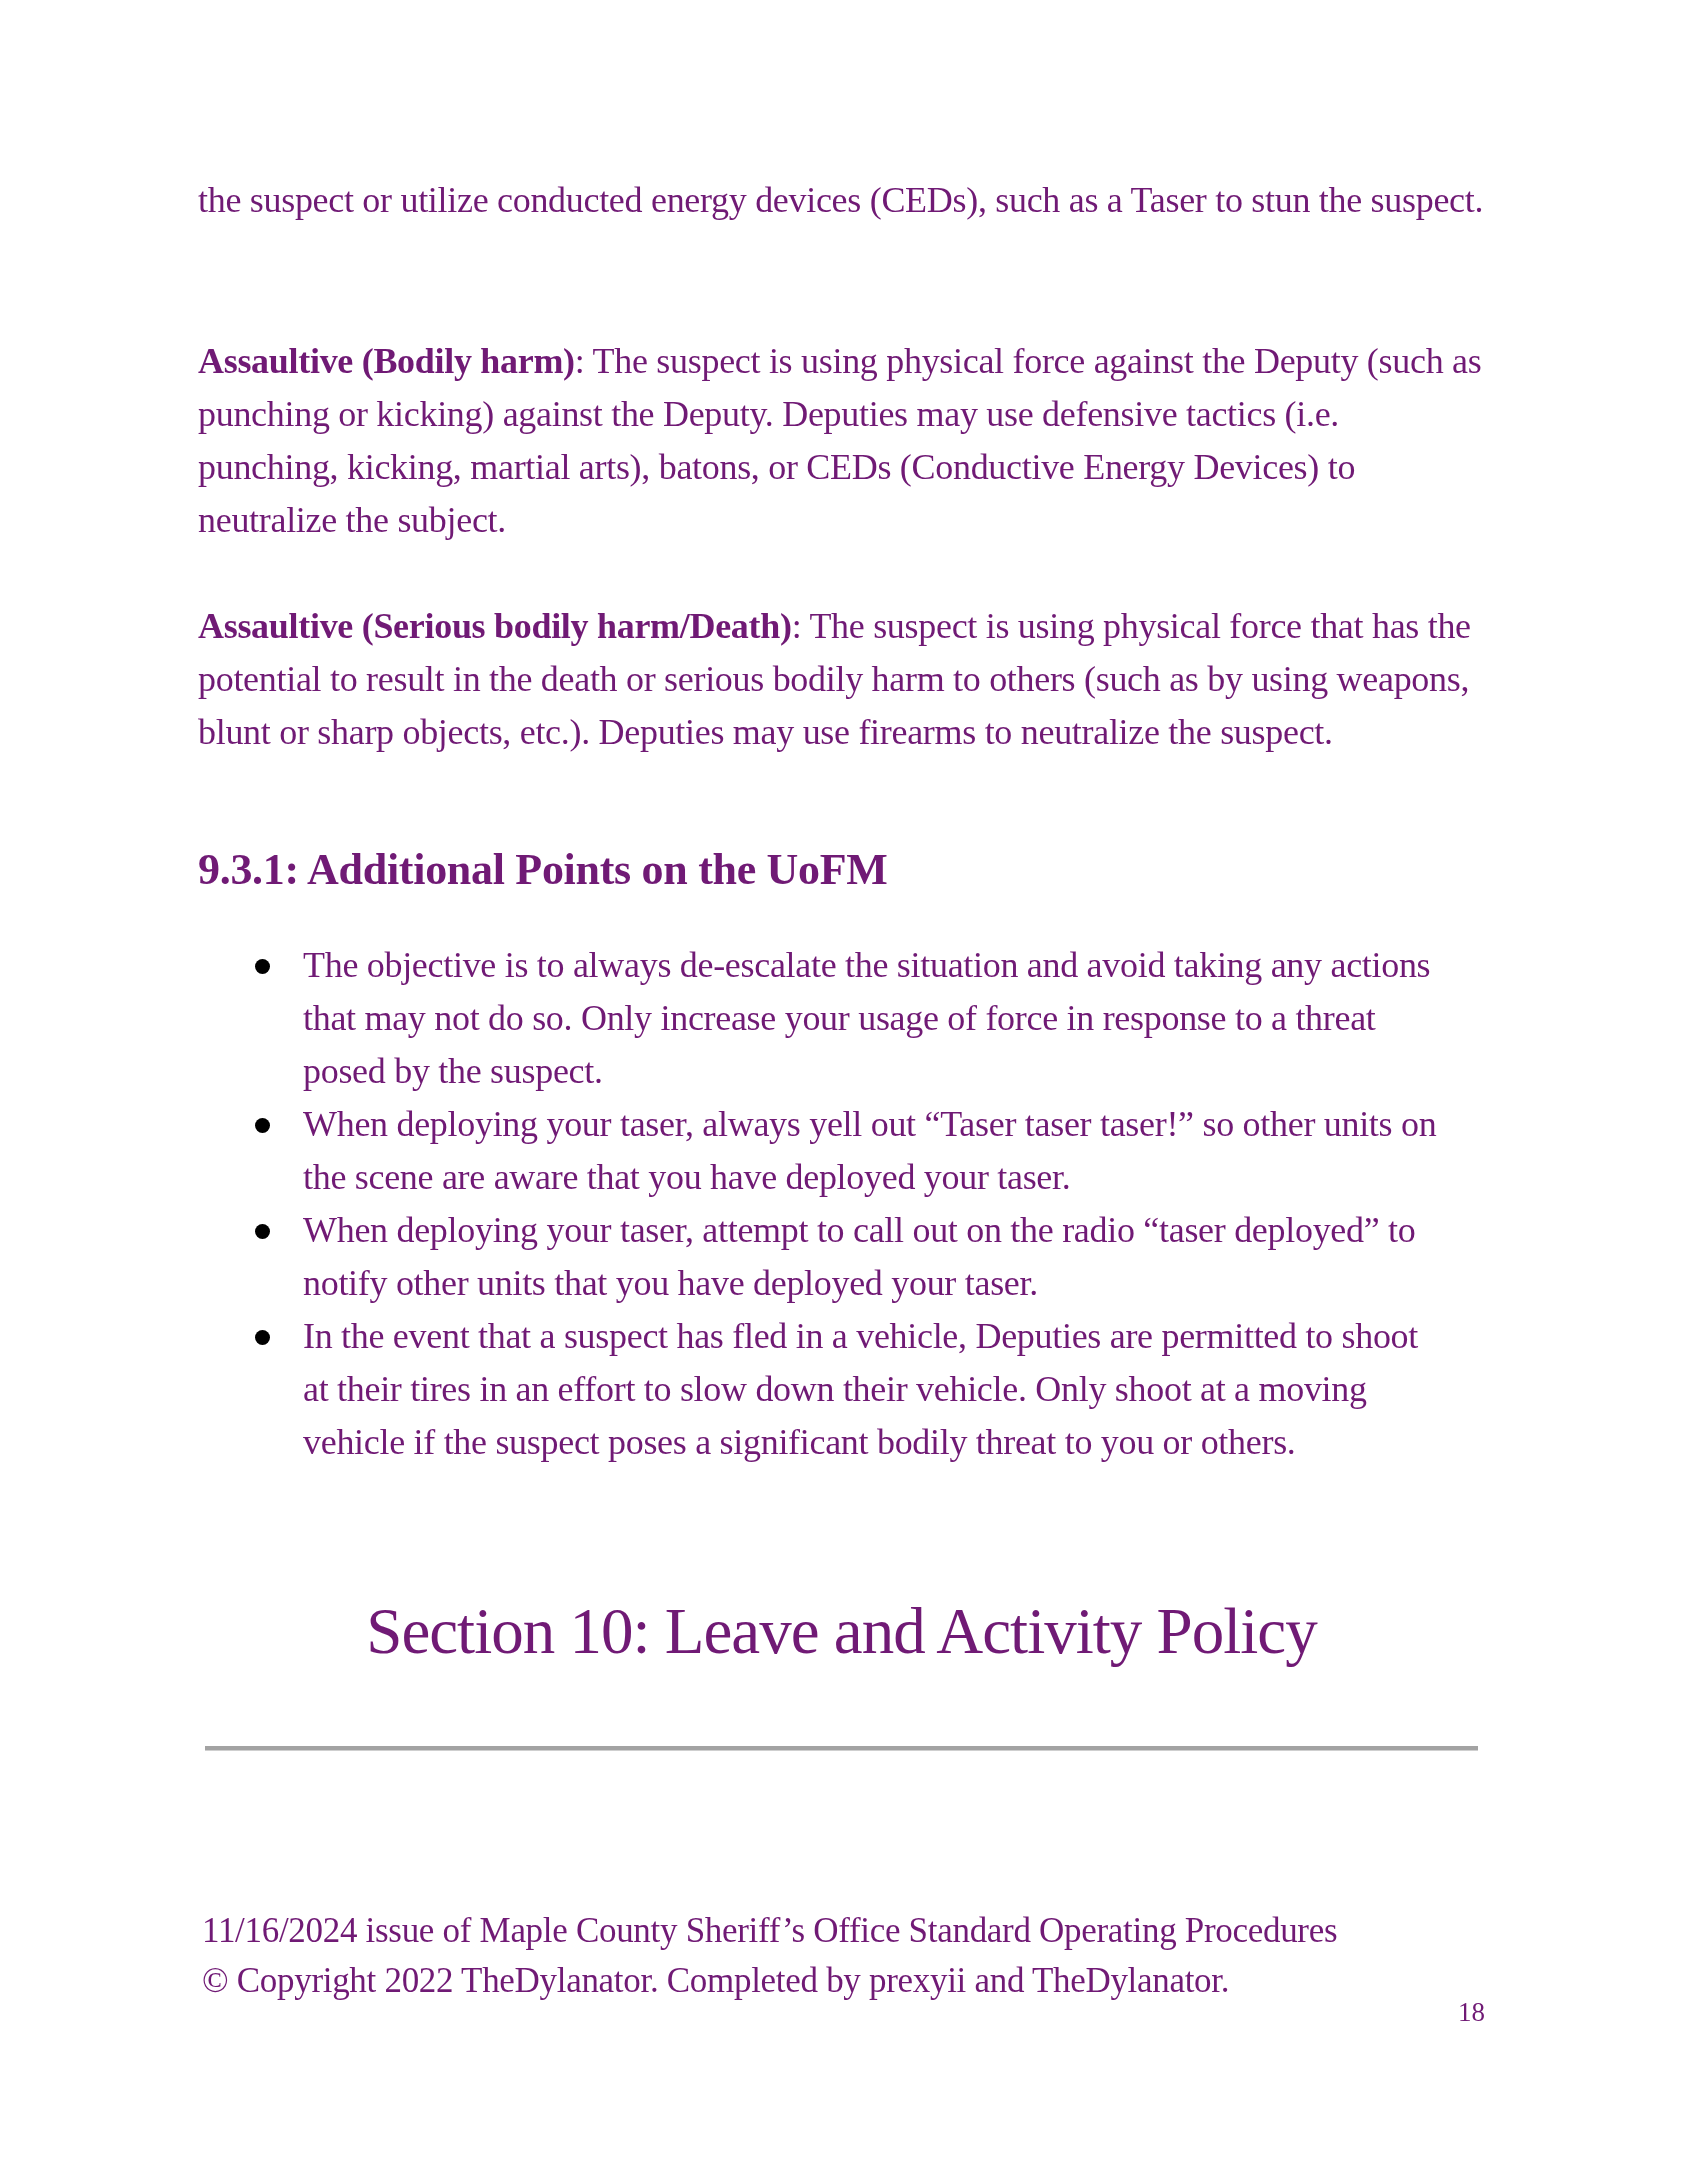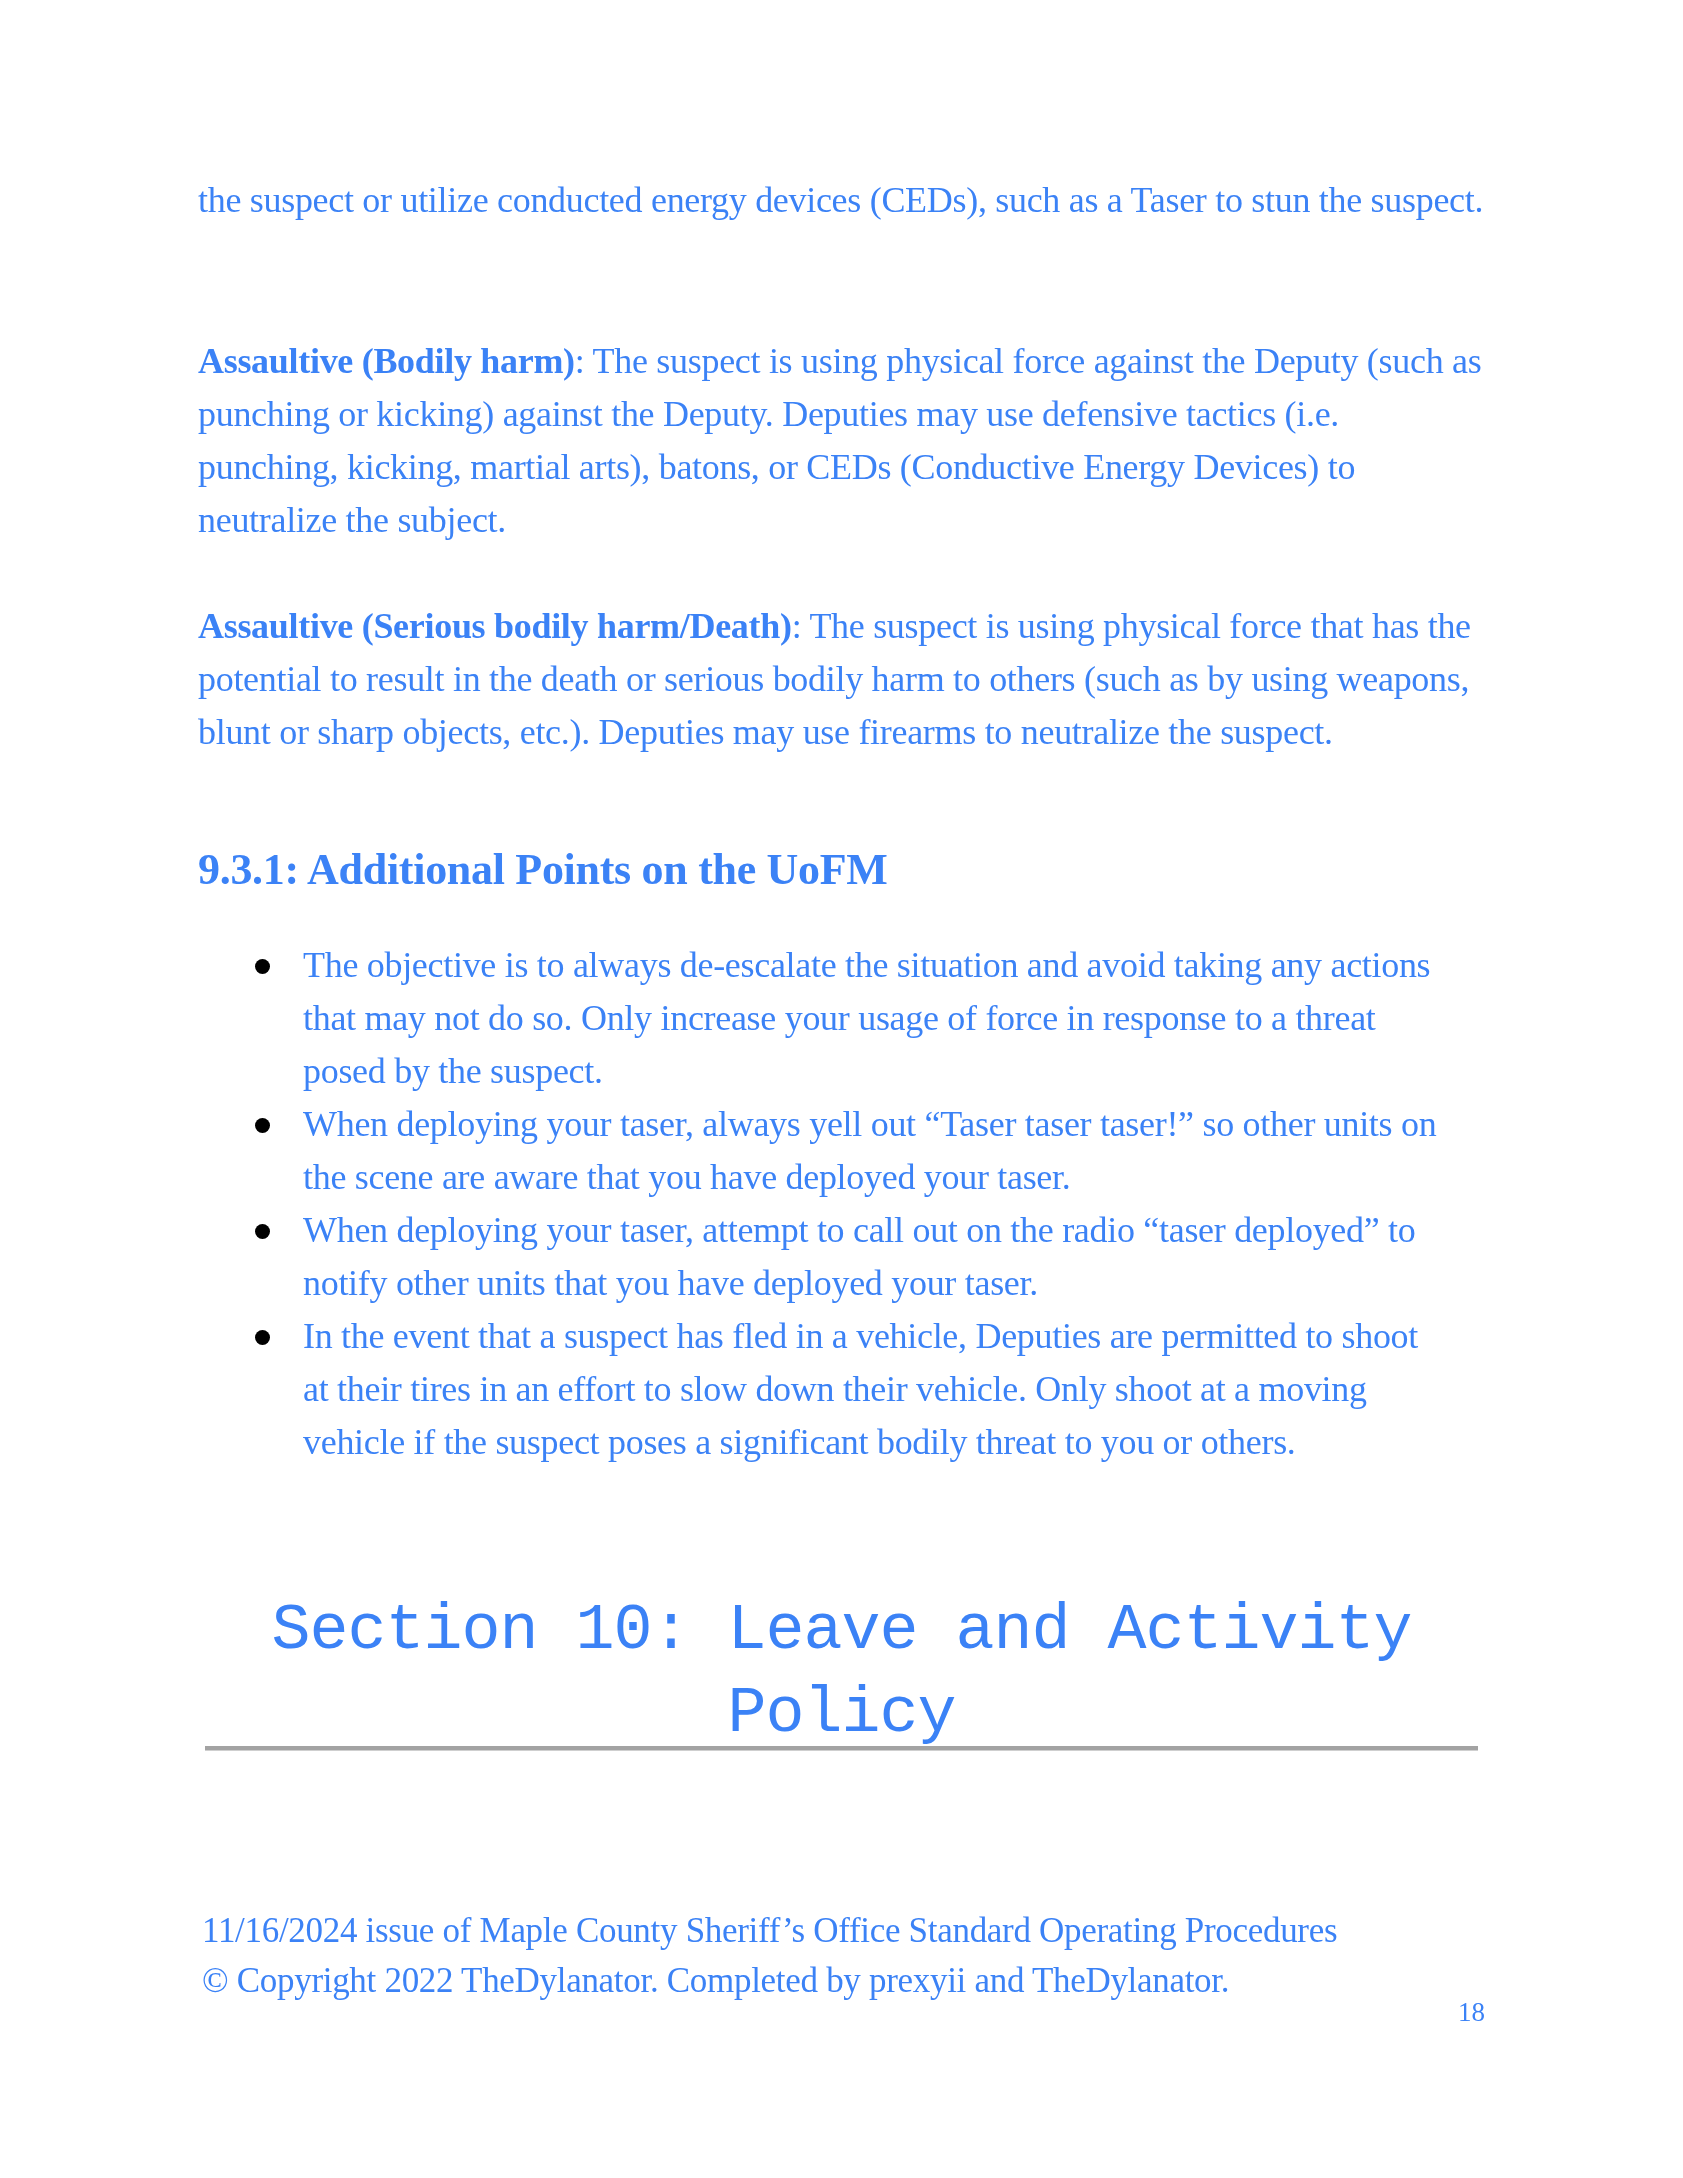--- a/index.html
+++ b/index.html
@@ -5,21 +5,21 @@
   html, body {
     margin: 0;
     padding: 0;
     background: #ffffff;
   }
   .page {
     position: relative;
     width: 1683px;
     height: 2178px;
     background: #ffffff;
-    color: #3b82f6;
+    color: #701a75;
     font-family: "Liberation Serif", "DejaVu Serif", serif;
     overflow: hidden;
   }
   .par {
     position: absolute;
     left: 198px;
     width: 1287px;
     margin: 0;
     font-size: 36px;
     line-height: 53px;
@@ -70,21 +70,21 @@
     background: #000000;
   }
 
   .section-heading {
     position: absolute;
     left: 198px;
     top: 1590px;
     width: 1287px;
     margin: 0;
     text-align: center;
-    font-family: Liberation Mono, monospace;
+    font-family: Liberation Serif, serif;
     font-weight: 500;
     font-size: 65px;
     line-height: 83px;
     letter-spacing: -1px;
   }
 
   .divider {
     position: absolute;
     left: 205px;
     top: 1746px;

